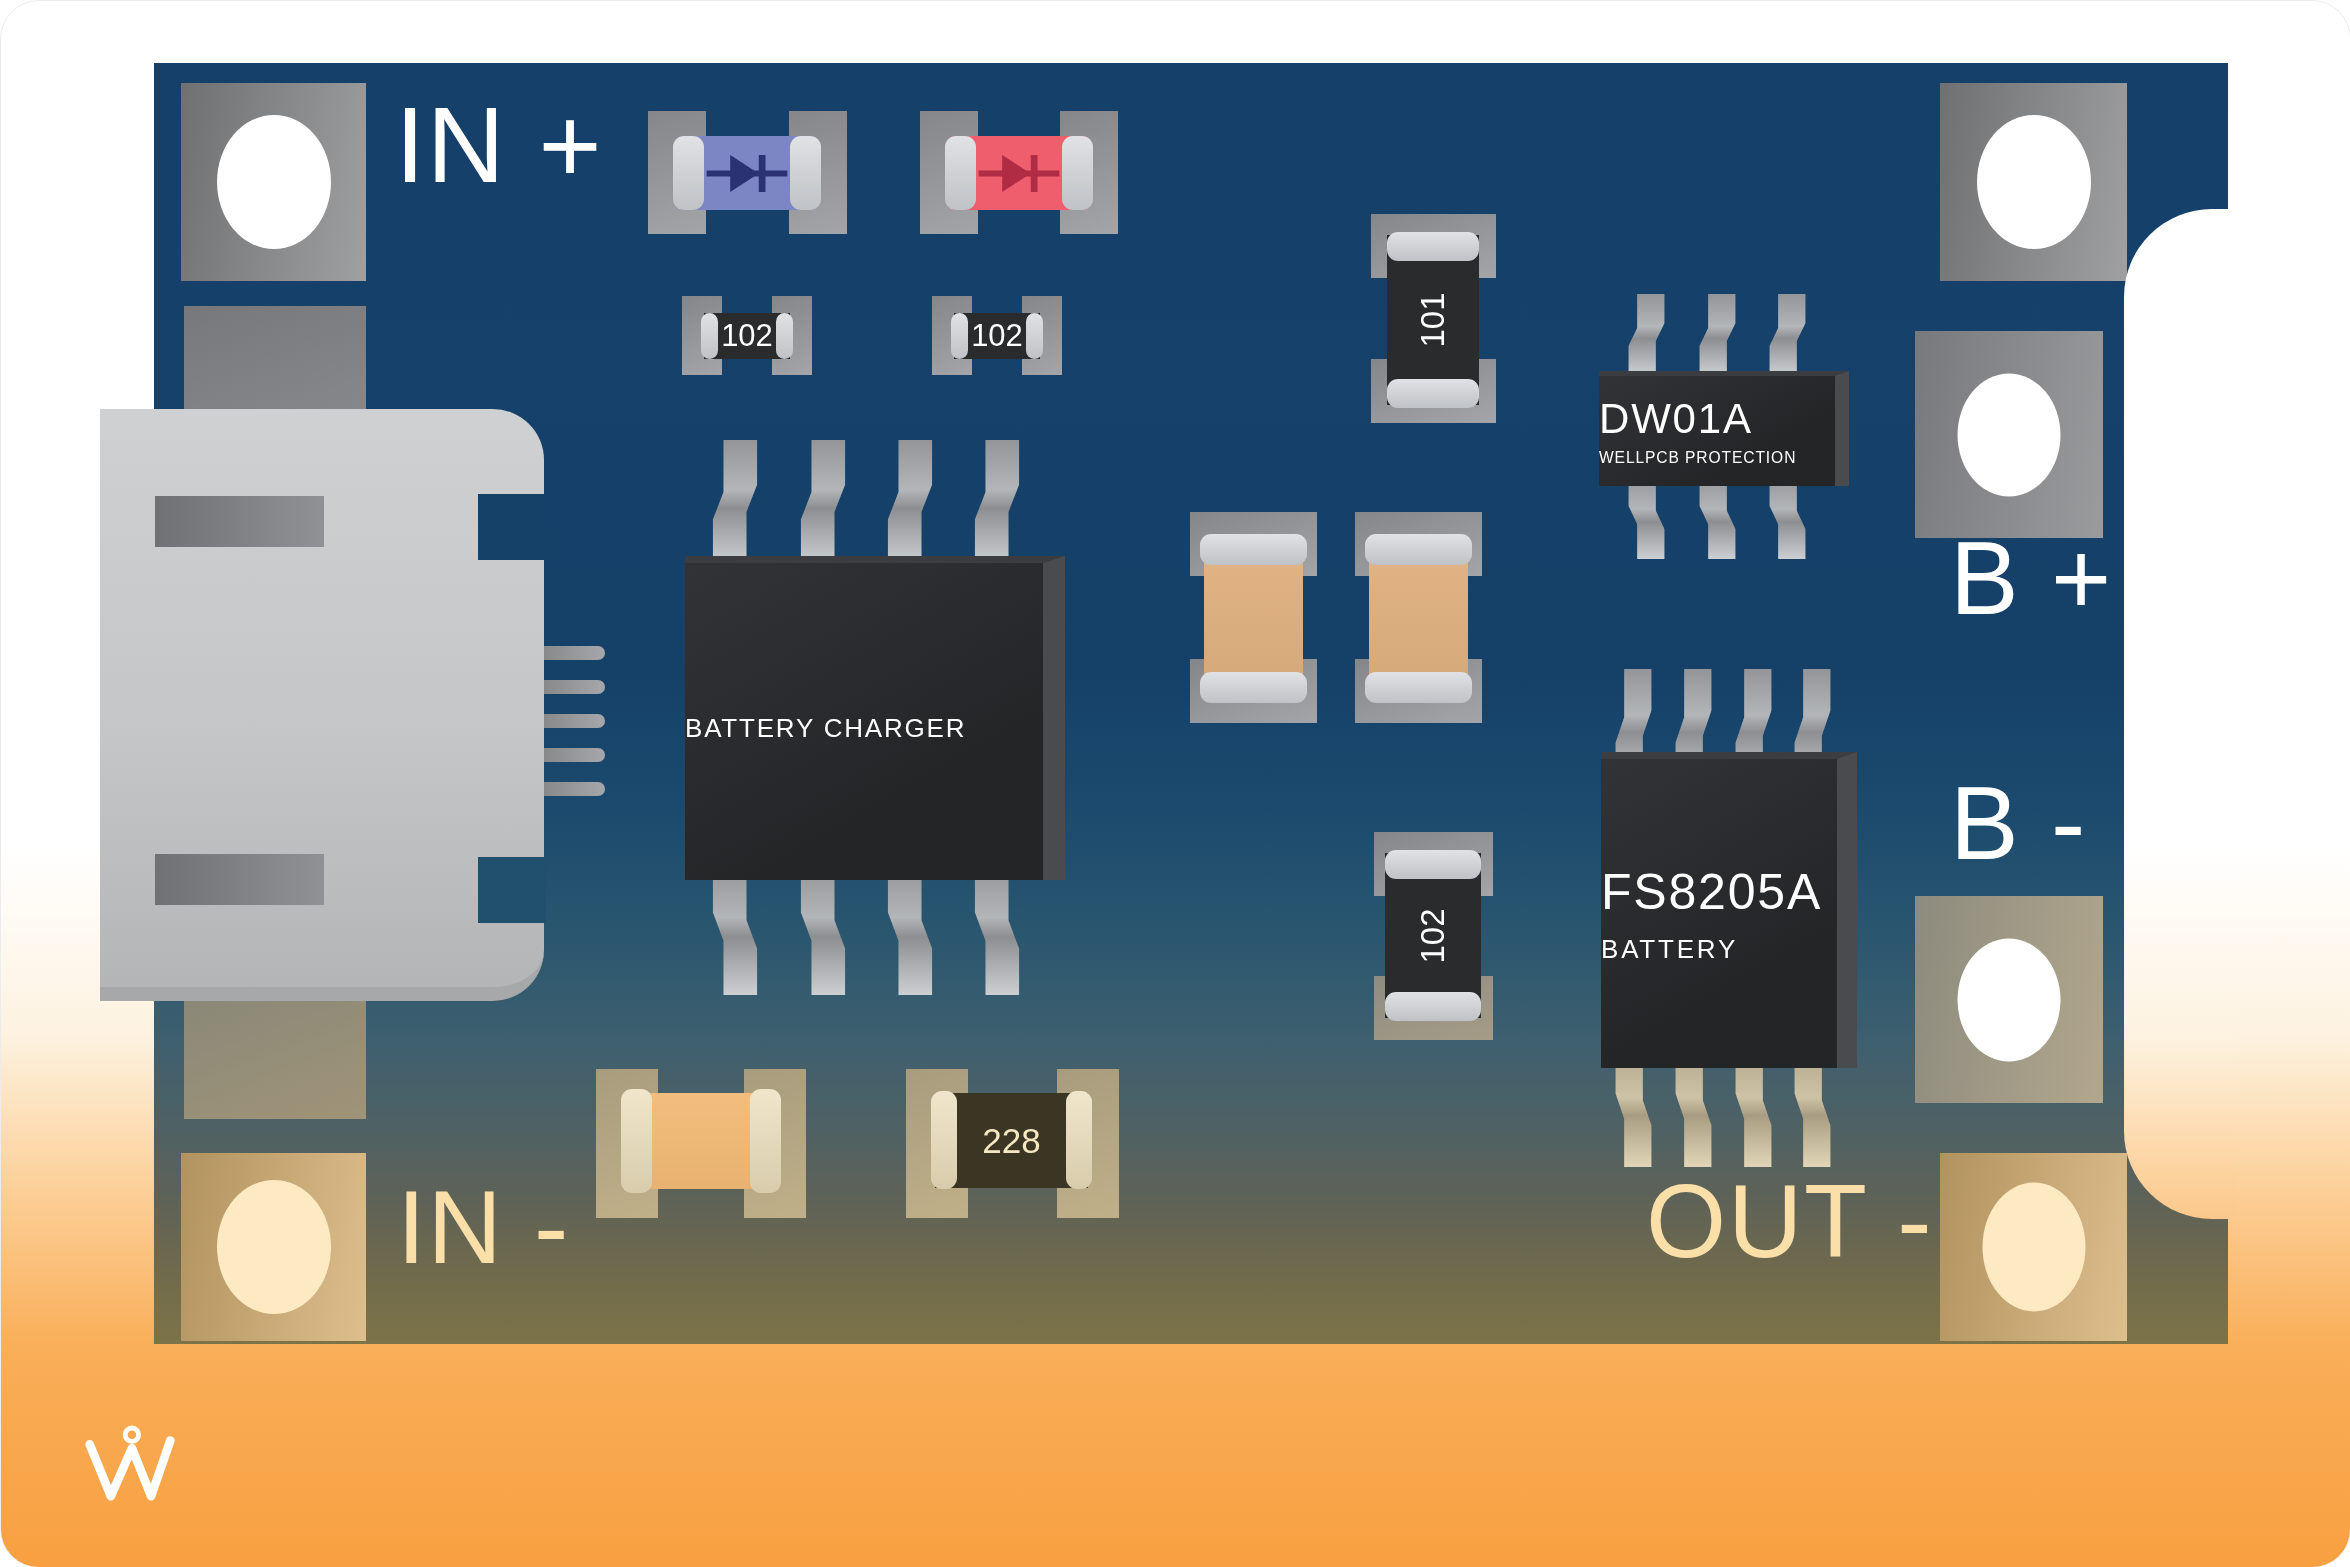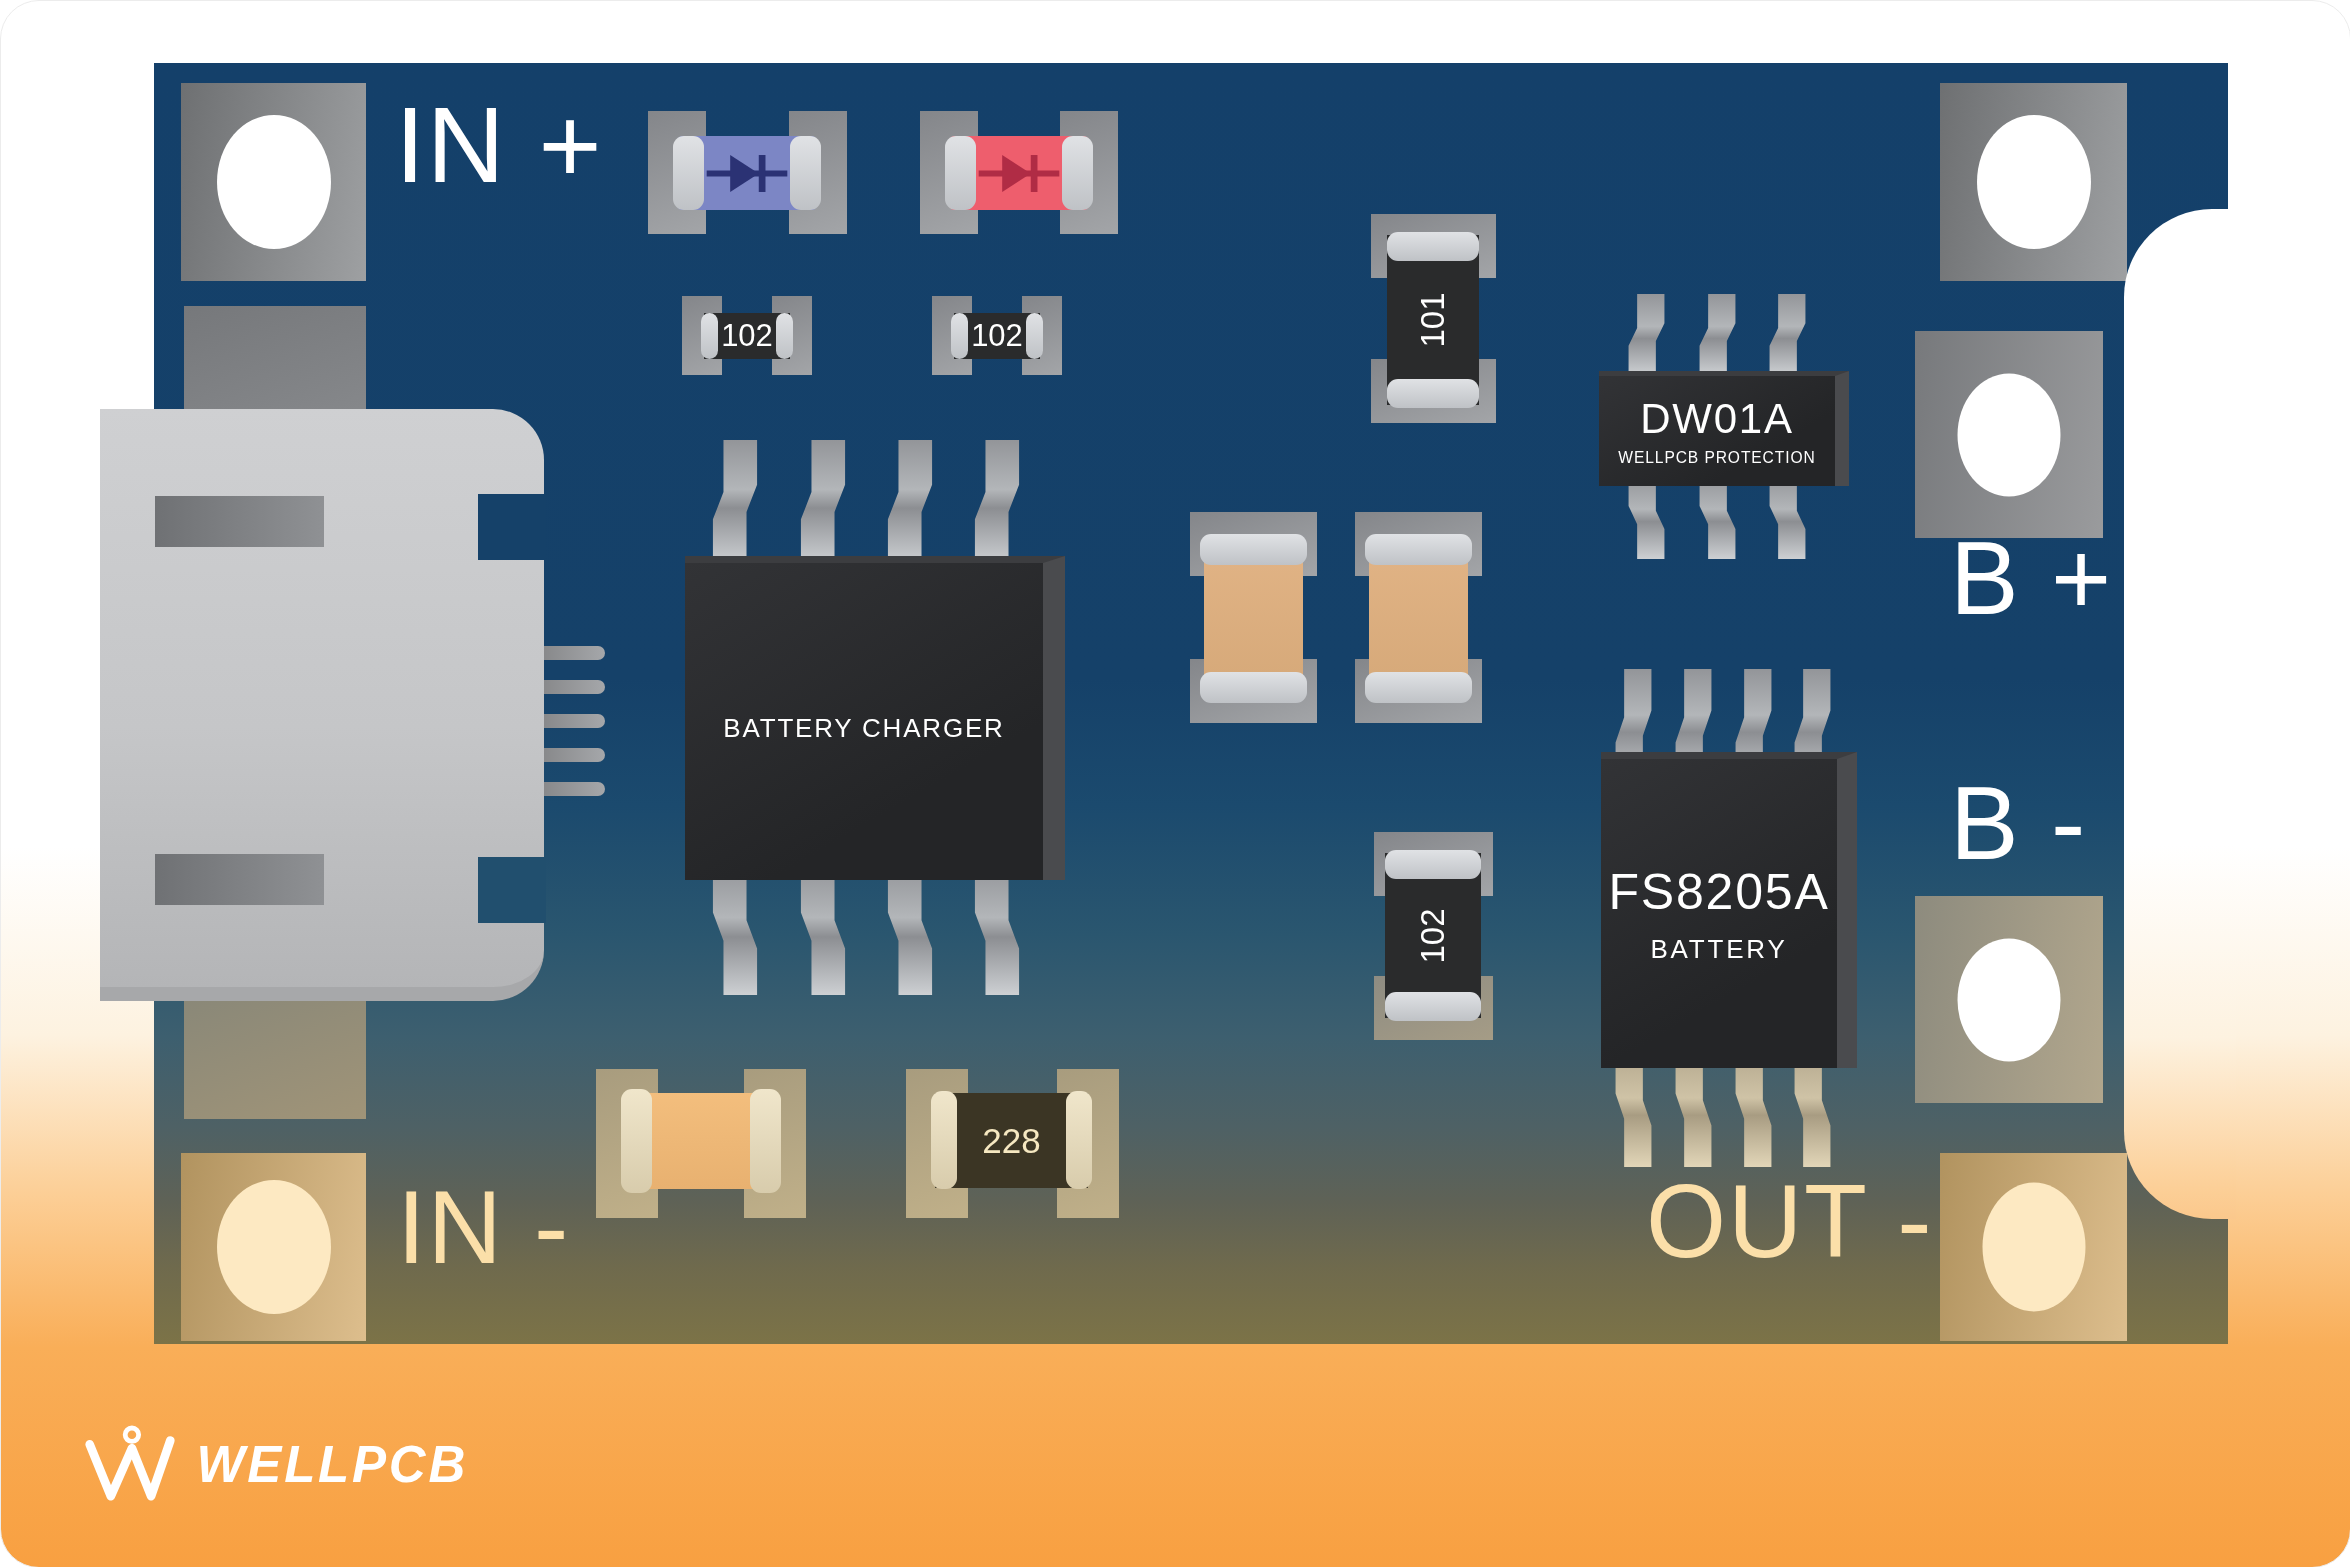--- a/index.html
+++ b/index.html
@@ -24,21 +24,21 @@
   .smdpad{position:absolute;background:linear-gradient(160deg,#84868A,#A3A5A8);}
   .smdpad.warm{background:linear-gradient(160deg,#A89C7E,#C0B089);}
   .endcap{position:absolute;background:linear-gradient(180deg,#E0E2E5,#BFC2C6);border-radius:11px;}
   .endcap.cream{background:linear-gradient(180deg,#F0E6CB,#D8CCAC);}
   .resbody{position:absolute;background:#2A2B2C;display:flex;align-items:center;justify-content:center;}
   .resval{color:#fff;font-size:31px;}
   .vtext{position:absolute;left:50%;top:50%;transform:translate(-50%,-50%) rotate(-90deg);color:#fff;font-size:33px;}
   .capbody{position:absolute;background:linear-gradient(180deg,#E2B486,#D5A878);}
   .diodebody{position:absolute;border-radius:5.5px;display:flex;align-items:center;justify-content:center;}
   .chipbody{position:absolute;background:linear-gradient(150deg,#323336,#242527 70%);}
-  .chiptext{position:absolute;left:0;top:0;right:0;bottom:0;display:flex;flex-direction:column;align-items:center;justify-content:center;color:#fff;}
+  .chiptext{position:absolute;left:0;top:0;right:0;bottom:0;display:flex;flex-direction:column;justify-content:center;color:#fff;}
   .pin{position:absolute;}
   .pin.cool{background:linear-gradient(180deg,#939599 0%,#B3B6B9 40%,#8C8E92 55%,#CDD0D3 100%);}
   .pin.warmpin{background:linear-gradient(180deg,#B4A88E 0%,#CFC3A6 40%,#A89C82 55%,#E2D6B8 100%);}
   .bend-up{clip-path:polygon(26% 0,96% 0,96% 36%,74% 58%,74% 100%,4% 100%,4% 64%,26% 42%);}
   .bend-down{clip-path:polygon(4% 0,74% 0,74% 42%,96% 64%,96% 100%,26% 100%,26% 58%,4% 36%);}
   .notch{
     position:absolute;left:2123px;top:208px;width:112px;height:1010px;border-radius:88px 0 0 88px;
     background:linear-gradient(180deg,#ffffff 0%,#ffffff 63%,#fdf2e0 82%,#fccf97 97%,#fbc88c 100%);
   }
   .usbbody{
@@ -263,17 +263,16 @@
 
   </div>
 
   <div class="notch"></div>
 
   <div class="logo">
     <svg viewBox="0 0 100 86" width="96" height="83">
       <path d="M8 22 L30 76 L52 26 L72 76 L92 18" fill="none" stroke="#ffffff" stroke-width="9" stroke-linecap="round" stroke-linejoin="round"></path>
       <circle cx="52" cy="12" r="7" fill="none" stroke="#ffffff" stroke-width="5"></circle>
     </svg>
-    <span class="logotext">WELLPCB</span>
   </div>
 
 </div>
 
 
 </body></html>

